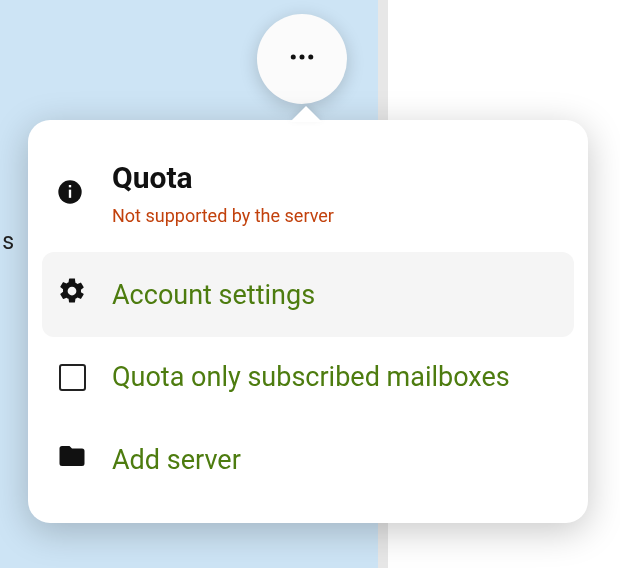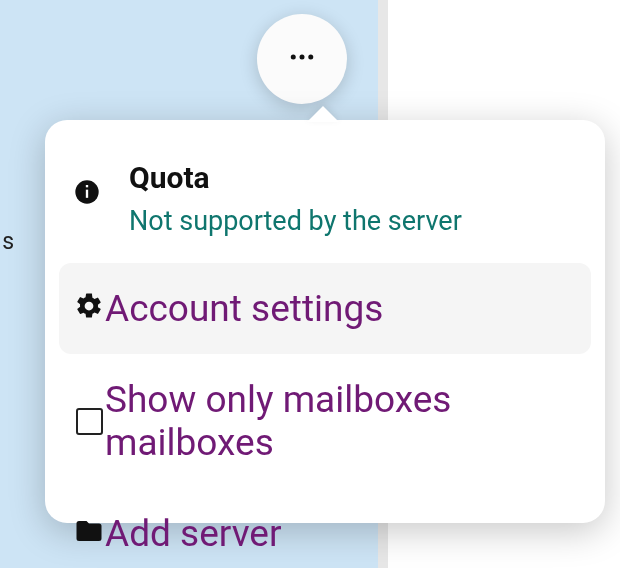--- a/index.html
+++ b/index.html
@@ -29,21 +29,21 @@
     }
     .more-btn {
       position: absolute; left: 257px; top: 14px;
       width: 90px; height: 90px; border-radius: 50%;
       background: #fbfbfb; box-shadow: 0 4px 18px rgba(0,0,0,0.18);
       display: flex; align-items: center; justify-content: center;
       cursor: pointer;
     }
     .more-btn svg { width: 30px; height: 30px; }
     .popover {
-      position: absolute; left: 45px; top: 120px;
+      position: absolute; left: 28px; top: 120px;
       width: 560px; height: 403px;
       background: #fff; border-radius: 22px;
       box-shadow: 0 8px 36px rgba(0,0,0,0.22);
       padding: 36px 14px 14px 14px;
     }
     .popover::before {
       content: "";
       position: absolute; top: -14px; left: 262px;
       width: 0; height: 0;
       border-left: 16px solid transparent;
@@ -57,28 +57,28 @@
     }
     .quota-icon-col {
       width: 32px; padding-top: 18px;
     }
     .quota-icon-col svg { width: 28px; height: 28px; }
     .quota-text-col { flex: 1; }
     .quota-title {
       font-weight: 700; font-size: 30px; color: #111; margin-bottom: 10px;
     }
     .quota-sub {
-      font-size: 27px; color: #0f766e;
+      font-size: 18px; color: #c2410c;
     }
     .menu-item {
-      display: flex; align-items: center; 
+      display: flex; align-items: center; gap: 24px;
       padding: 24px 14px;
       border-radius: 12px;
       cursor: pointer;
-      font-size: 37px; color: #701a75;
+      font-size: 27px; color: #4d7c0f;
     }
     .menu-item.hovered {
       background: #f5f5f5;
     }
     .icon-col {
       width: 32px; display: flex; align-items: center; justify-content: center;
     }
     .icon-col svg { width: 30px; height: 30px; }
     .checkbox {
       width: 27px; height: 27px;
@@ -133,21 +133,21 @@
         </svg>
       </span>
     </div>
     <span class="label">Account settings</span>
   </div>
 
   <div class="menu-item">
     <div class="icon-col">
       <span class="checkbox"></span>
     </div>
-    <span class="label">Show only mailboxes mailboxes</span>
+    <span class="label">Quota only subscribed mailboxes</span>
   </div>
 
   <div class="menu-item">
     <div class="icon-col">
       <span>
         <svg viewBox="0 0 24 24" fill="#111">
           <path d="M10 4H4a2 2 0 0 0-2 2v12a2 2 0 0 0 2 2h16a2 2 0 0 0 2-2V8a2 2 0 0 0-2-2h-8l-2-2z"></path>
         </svg>
       </span>
     </div>

